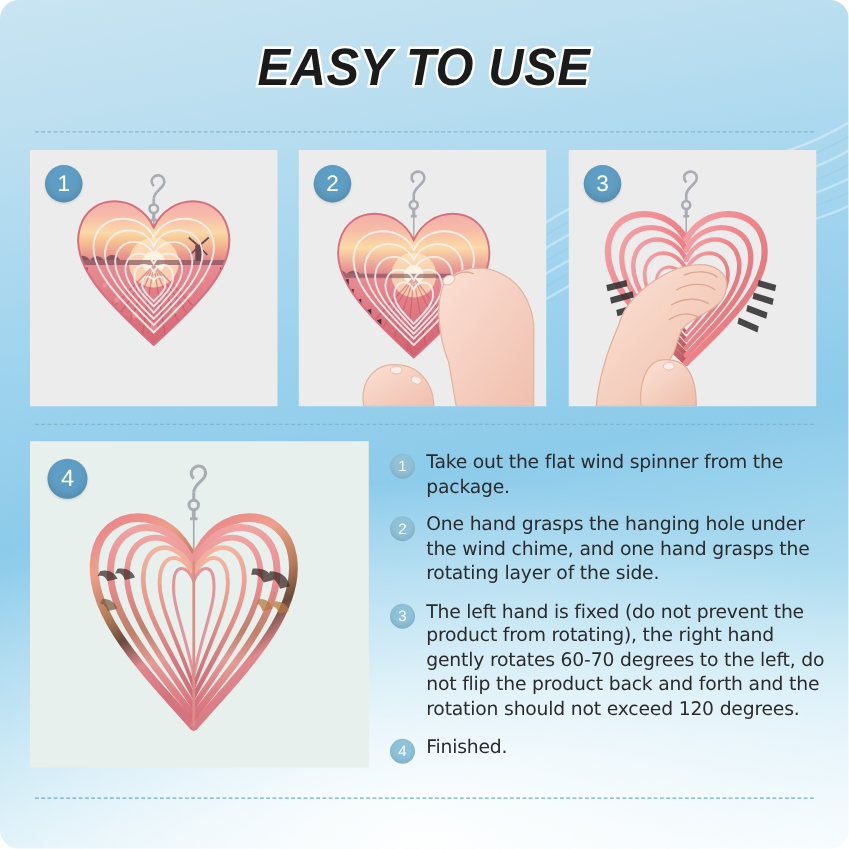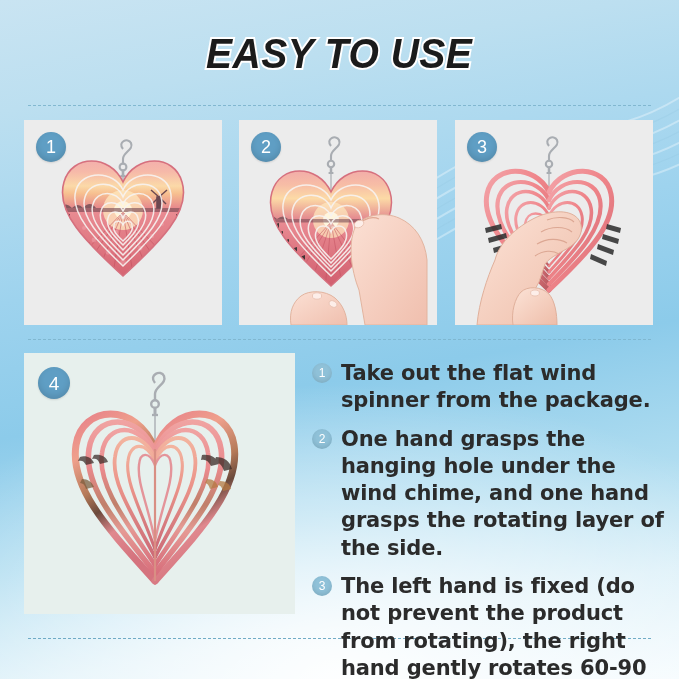--- a/index.html
+++ b/index.html
@@ -8,20 +8,21 @@
     font-family: "Liberation Sans", sans-serif;
     overflow: hidden;
   }
   #page {
     position: relative;
     width: 679px; height: 679px;
     background:
       radial-gradient(ellipse 120% 70% at 50% 100%, rgba(255,255,255,0.95) 0%, rgba(255,255,255,0.0) 62%),
       linear-gradient(170deg, #c9e4f2 0%, #bcdff0 14%, #9ed3ee 38%, #8ccbea 55%, #aedcf0 72%, #d9eff8 86%, #f4fbfe 100%);
     overflow: hidden;
+    border-radius: 15px;
   }
   
   .waves { position:absolute; top:-120px; right:-150px; width:420px; height:360px; opacity:0.45; pointer-events:none; }
   .waves svg { width:100%; height:100%; display:block; }
   
   .title-wrap {
     position: absolute; top: 30px; left: 0; width: 679px;
     text-align: center;
   }
   .title {
@@ -85,26 +86,25 @@
   .inst-badge {
     flex: 0 0 auto;
     width: 20px; height: 20px; border-radius:50%;
     background: #8fc1d8;
     color:#fff; font-size:12px;
     display:flex; align-items:center; justify-content:center;
     margin-right: 9px; margin-top: 3px;
     box-shadow: inset 0 -2px 4px rgba(0,0,0,0.10);
   }
   .inst-text {
-    font-size: 21px;
+    font-size: 15px;
     line-height: 1.30;
     color: #2b2b2b;
     font-family: "DejaVu Sans", sans-serif;
     letter-spacing: -0.15px;
-    font-weight: bold;
   }
 </style>
 </head>
 <body>
 
 <div id="page">
 
   <div class="waves">
     <svg viewBox="0 0 420 360" preserveAspectRatio="none">
       <g fill="none" stroke="#ffffff" stroke-width="2" opacity="0.75">
@@ -471,21 +471,21 @@
     <div class="inst-row">
       <div class="inst-badge">1</div>
       <div class="inst-text">Take out the flat wind spinner from the package.</div>
     </div>
     <div class="inst-row">
       <div class="inst-badge">2</div>
       <div class="inst-text">One hand grasps the hanging hole under the wind chime, and one hand grasps the rotating layer of the side.</div>
     </div>
     <div class="inst-row">
       <div class="inst-badge">3</div>
-      <div class="inst-text">The left hand is fixed (do not prevent the product from rotating), the right hand gently rotates 60-90 degrees to the left, do not flip the product back and forth and the rotation should not exceed 120 degrees.</div>
+      <div class="inst-text">The left hand is fixed (do not prevent the product from rotating), the right hand gently rotates 60-70 degrees to the left, do not flip the product back and forth and the rotation should not exceed 120 degrees.</div>
     </div>
     <div class="inst-row">
       <div class="inst-badge">4</div>
       <div class="inst-text">Finished.</div>
     </div>
   </div>
 
 </div>
 
 </body></html>

